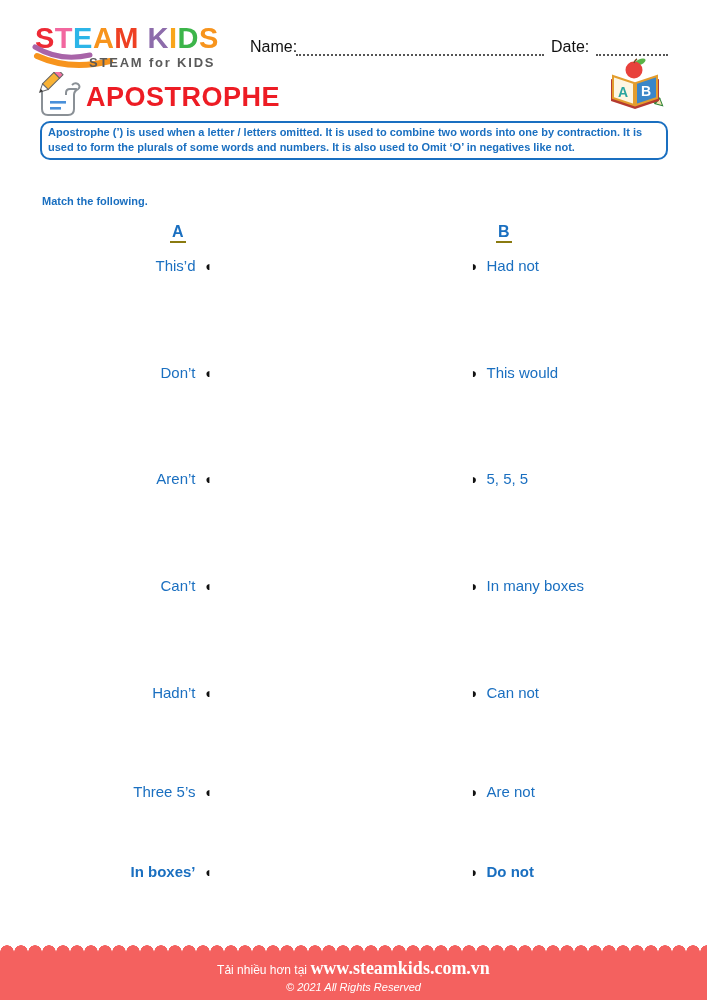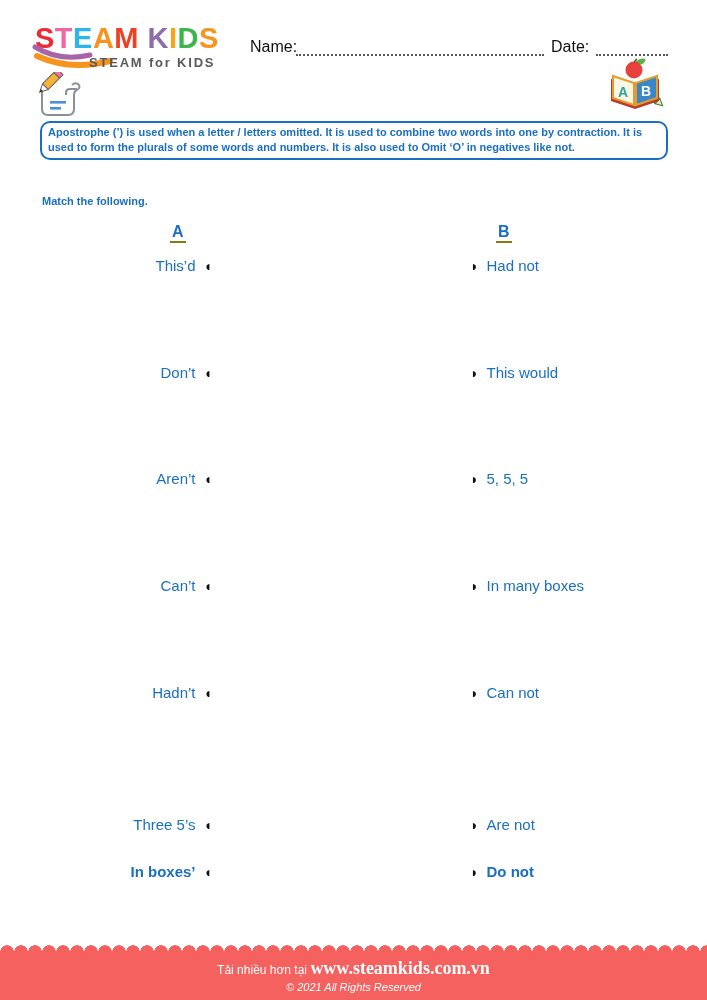--- a/index.html
+++ b/index.html
@@ -90,20 +90,21 @@
     <path d="M40 17 q3 -2 0 -5 q-3 -2 -6 1" fill="#ffffff" stroke="#8a9096" stroke-width="2"></path>
     <rect x="12" y="29" width="16" height="2.6" fill="#4a90d9"></rect>
     <rect x="12" y="35" width="11" height="2.6" fill="#4a90d9"></rect>
     <g transform="rotate(45 13 9)">
       <rect x="9" y="-4" width="8" height="5" fill="#f470a0" stroke="#666" stroke-width="1"></rect>
       <rect x="9" y="1" width="8" height="16" fill="#f9b234" stroke="#666" stroke-width="1"></rect>
       <polygon points="9,17 17,17 13,25" fill="#ffffff" stroke="#666" stroke-width="1"></polygon>
       <polygon points="11.4,21.8 14.6,21.8 13,25" fill="#333333"></polygon>
     </g>
   </svg>
+  <div class="page-title" style="color: rgb(237, 28, 36);">APOSTROPHE</div>
 
   <div class="instruction-box">Apostrophe (’) is used when a letter / letters omitted. It is used to combine two words into one by contraction. It is used to form the plurals of some words and numbers. It is also used to Omit ‘O’ in negatives like not.</div>
 
   <div class="match-heading">Match the following.</div>
   <div class="col-header col-a"><span>A</span></div>
   <div class="col-header col-b"><span>B</span></div>
 
   <div>
       <div class="match-row" style="top: 257px;">
         <div class="left-item"><span>This’d</span><span class="marker">◖</span></div>
@@ -118,21 +119,21 @@
         <div class="right-item"><span class="marker">◗</span><span>5, 5, 5</span></div>
       </div>
       <div class="match-row" style="top: 577.1px;">
         <div class="left-item"><span>Can’t</span><span class="marker">◖</span></div>
         <div class="right-item"><span class="marker">◗</span><span>In many boxes</span></div>
       </div>
       <div class="match-row" style="top: 683.8px;">
         <div class="left-item"><span>Hadn’t</span><span class="marker">◖</span></div>
         <div class="right-item"><span class="marker">◗</span><span>Can not</span></div>
       </div>
-      <div class="match-row" style="top: 816px;">
+      <div class="match-row" style="top: 783px;">
         <div class="left-item"><span>Three 5’s</span><span class="marker">◖</span></div>
         <div class="right-item"><span class="marker">◗</span><span>Are not</span></div>
       </div>
       <div class="match-row" style="top: 863px; font-weight: bold;">
         <div class="left-item"><span>In boxes’</span><span class="marker">◖</span></div>
         <div class="right-item"><span class="marker">◗</span><span>Do not</span></div>
       </div>
     </div>
 
   <div class="footer" style="background: rgb(244, 97, 95);">

